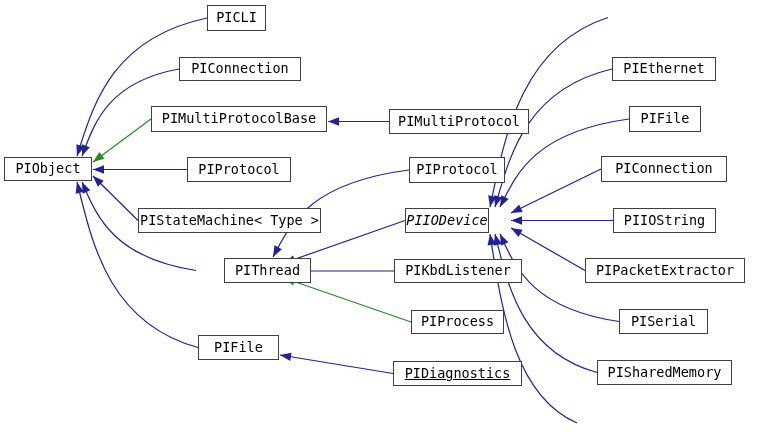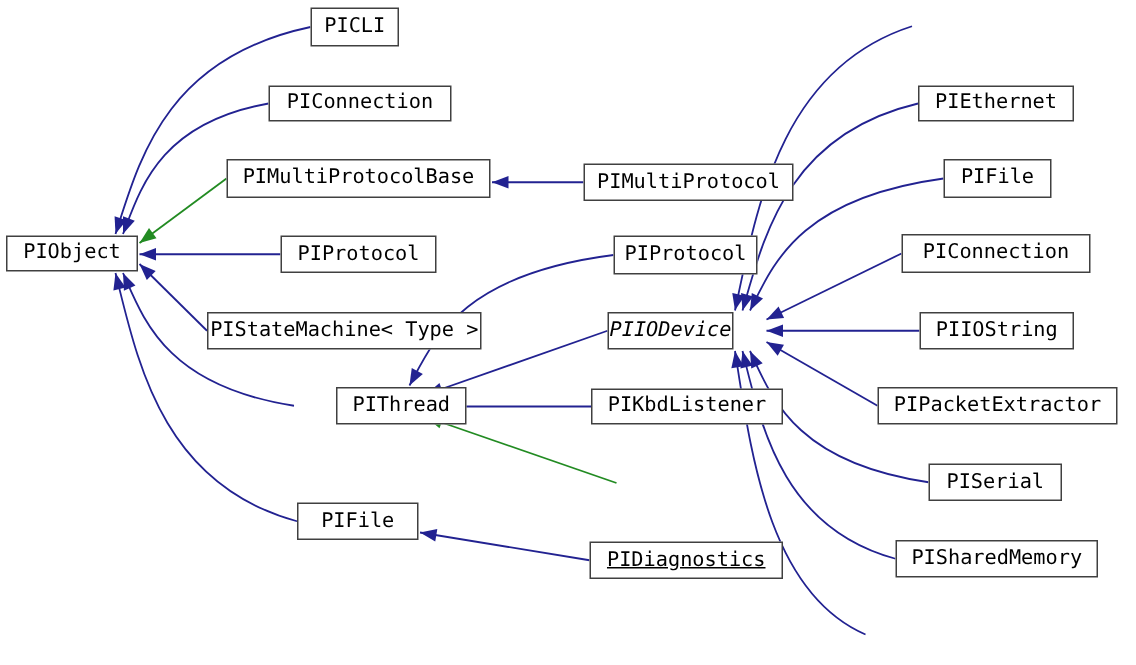--- a/index.html
+++ b/index.html
@@ -87,20 +87,21 @@
     <div class="node" style="left: 207px; top: 5px; width: 59px; height: 26px; text-align: right;">PICLI</div>
     <div class="node" style="left: 179px; top: 57px; width: 122px; height: 24px;">PIConnection</div>
     <div class="node" style="left: 151px; top: 106px; width: 176px; height: 26px;">PIMultiProtocolBase</div>
     <div class="node" style="left: 389px; top: 109px; width: 140px; height: 25px;">PIMultiProtocol</div>
     <div class="node" style="left: 187px; top: 157px; width: 104px; height: 25px;">PIProtocol</div>
     <div class="node" style="left: 138px; top: 208px; width: 183px; height: 25px;">PIStateMachine&lt; Type &gt;</div>
     <div class="node" style="left: 409px; top: 157px; width: 96px; height: 26px;">PIProtocol</div>
     <div class="node" style="left: 405px; top: 208px; width: 84px; height: 25px; font-style: italic;">PIIODevice</div>
     <div class="node" style="left: 196px; top: 258px; width: 87px; height: 25px; margin-left: 28px;">PIThread</div>
     <div class="node" style="left: 394px; top: 259px; width: 128px; height: 24px;">PIKbdListener</div>
+    <div class="node" style="left: 411px; top: 310px; width: 93px; height: 24px;">PIProcess</div>
     <div class="node" style="left: 198px; top: 335px; width: 81px; height: 25px;">PIFile</div>
     <div class="node" style="left: 393px; top: 361px; width: 129px; height: 25px; text-decoration: underline;">PIDiagnostics</div>
     <div class="node" style="left: 612px; top: 57px; width: 104px; height: 24px; text-align: right;">PIEthernet</div>
     <div class="node" style="left: 629px; top: 106px; width: 72px; height: 26px;">PIFile</div>
     <div class="node" style="left: 601px; top: 156px; width: 126px; height: 26px;">PIConnection</div>
     <div class="node" style="left: 613px; top: 208px; width: 103px; height: 25px;">PIIOString</div>
     <div class="node" style="left: 585px; top: 258px; width: 160px; height: 25px;">PIPacketExtractor</div>
     <div class="node" style="left: 619px; top: 309px; width: 89px; height: 25px;">PISerial</div>
     <div class="node" style="left: 597px; top: 360px; width: 135px; height: 25px;">PISharedMemory</div>
   </div>

